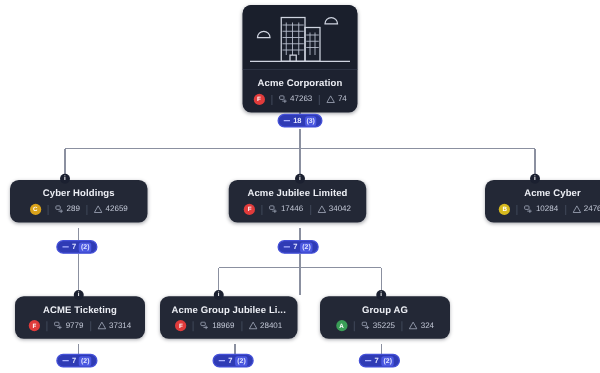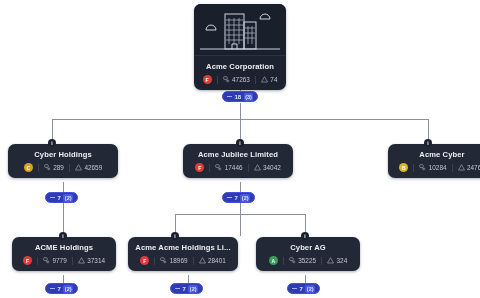--- a/index.html
+++ b/index.html
@@ -271,21 +271,21 @@
         <svg width="7" height="7" viewBox="0 0 10 10">
             <path d="M5 1 L9.3 8.6 L0.7 8.6 Z" fill="none" stroke="#9aa1b2" stroke-width="1"></path>
           </svg>
         <span class="val">24760</span>
       </span>
     </div>
   </div>
 
   <div class="dot" style="left:59px; top:232px;">i</div>
   <div class="card" style="left:12px; top:237px; width:104px;">
-    <div class="title">ACME Holdings</div>
+    <div class="title">ACME Ticketing</div>
     <div class="metrics">
       <span class="sev red">F</span>
       <span class="divider"></span>
       <span class="metric">
         <svg width="7" height="7" viewBox="0 0 10 10">
             <g fill="none" stroke="#9aa1b2" stroke-width="1">
               <rect x="1" y="1" width="5" height="4" rx="1"></rect>
               <path d="M4 7 h5"></path>
               <path d="M7 5 v4"></path>
             </g>
@@ -302,21 +302,21 @@
     </div>
   </div>
   <div class="pill" style="left:45px; top:283px;">
     <span class="dash"></span>
     <span>7</span>
     <span class="cnt">(2)</span>
   </div>
 
   <div class="dot" style="left:171px; top:232px;">i</div>
   <div class="card" style="left:128px; top:237px; width:110px;">
-    <div class="title">Acme Acme Holdings Li...</div>
+    <div class="title">Acme Group Jubilee Li...</div>
     <div class="metrics">
       <span class="sev red">F</span>
       <span class="divider"></span>
       <span class="metric">
         <svg width="7" height="7" viewBox="0 0 10 10">
             <g fill="none" stroke="#9aa1b2" stroke-width="1">
               <rect x="1" y="1" width="5" height="4" rx="1"></rect>
               <path d="M4 7 h5"></path>
               <path d="M7 5 v4"></path>
             </g>
@@ -333,21 +333,21 @@
     </div>
   </div>
   <div class="pill" style="left:170px; top:283px;">
     <span class="dash"></span>
     <span>7</span>
     <span class="cnt">(2)</span>
   </div>
 
   <div class="dot" style="left:301px; top:232px;">i</div>
   <div class="card" style="left:256px; top:237px; width:104px;">
-    <div class="title">Cyber AG</div>
+    <div class="title">Group AG</div>
     <div class="metrics">
       <span class="sev green">A</span>
       <span class="divider"></span>
       <span class="metric">
         <svg width="7" height="7" viewBox="0 0 10 10">
             <g fill="none" stroke="#9aa1b2" stroke-width="1">
               <rect x="1" y="1" width="5" height="4" rx="1"></rect>
               <path d="M4 7 h5"></path>
               <path d="M7 5 v4"></path>
             </g>

